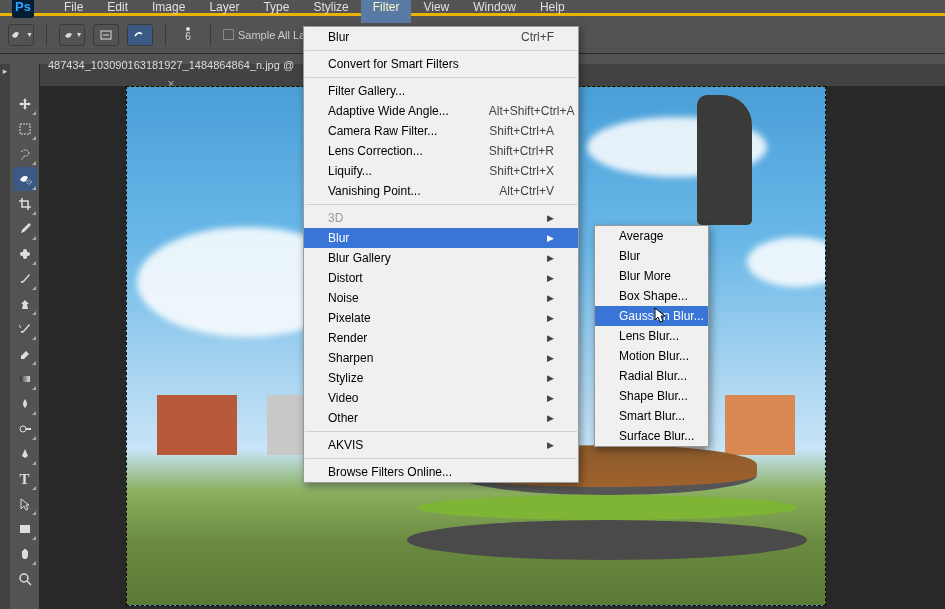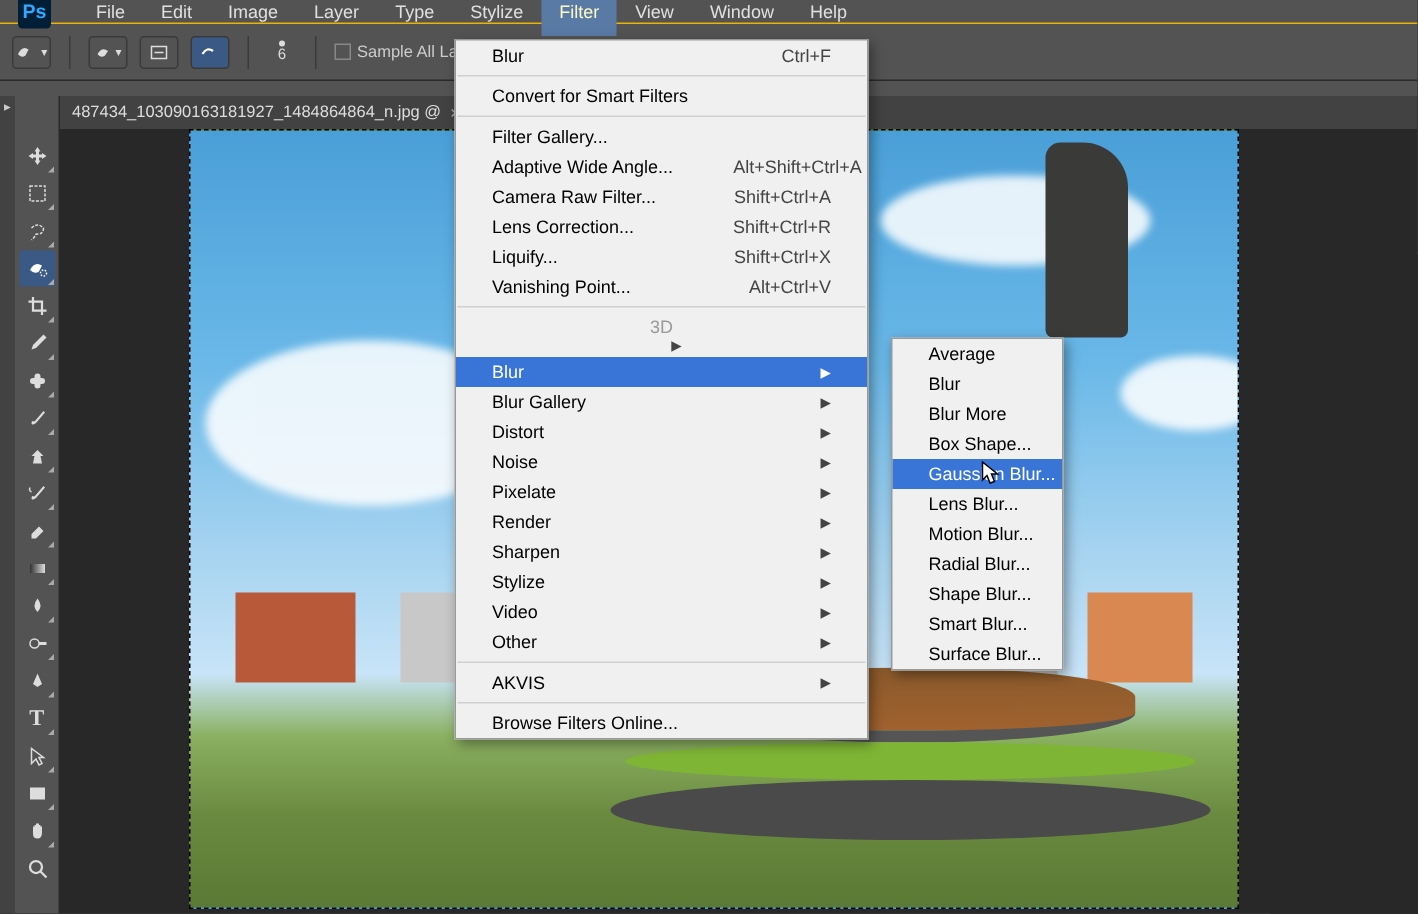--- a/index.html
+++ b/index.html
@@ -1,18 +1,18 @@
 <!DOCTYPE html>
 <html><head>
 <meta charset="utf-8">
 <style>
 * { margin: 0; padding: 0; box-sizing: border-box; font-family: "Segoe UI", Tahoma, sans-serif; }
 body { width: 945px; height: 609px; background: #535353; overflow: hidden; position: relative; }
 
-.menubar { height: 16px; background: #535353; display: flex; align-items: center; padding-left: 12px; border-bottom: 1px solid #eab308; }
+.menubar { height: 16px; background: #535353; display: flex; align-items: center; padding-left: 12px; border-bottom: 3px solid #eab308; }
 .ps-logo { width: 22px; height: 22px; background: #001e36; color: #31a8ff; font-weight: bold; font-size: 13px; display: flex; align-items: center; justify-content: center; border-radius: 3px; margin-right: 18px; }
 .menu-item { color: #e0e0e0; font-size: 12px; padding: 16px 12px; height: 26px; display: flex; align-items: center; cursor: default; }
 .menu-item.active { background: #5a7aa6; color: #fef9c3; }
 
 .optbar { height: 38px; background: #535353; border-bottom: 1px solid #2a2a2a; display: flex; align-items: center; padding-left: 8px; gap: 8px; }
 .opt-icon { width: 26px; height: 22px; border: 1px solid #3a3a3a; border-radius: 3px; display: flex; align-items: center; justify-content: center; color: #ddd; font-size: 14px; }
 .opt-sep { width: 1px; height: 22px; background: #3a3a3a; margin: 0 4px; }
 .opt-num { color: #ddd; font-size: 10px; width: 20px; text-align: center; }
 .opt-check { display: flex; align-items: center; color: #ccc; font-size: 11px; gap: 4px; }
 .opt-check .box { width: 11px; height: 11px; border: 1px solid #888; }
@@ -20,40 +20,40 @@
 .workspace { position: absolute; top: 64px; left: 0; right: 0; bottom: 0; background: #282828; display: flex; }
 .gutter { width: 10px; background: #424242; }
 .tools { width: 30px; background: #535353; border-right: 1px solid #2a2a2a; display: flex; flex-direction: column; align-items: center; padding-top: 28px; gap: 1px; }
 .tool { width: 24px; height: 24px; color: #ddd; display: flex; align-items: center; justify-content: center; font-size: 15px; border-radius: 2px; }
 .tool.sel { background: #3a5a85; }
 .tri { position: absolute; bottom: 1px; right: 1px; width: 0; height: 0; border-left: 4px solid transparent; border-bottom: 4px solid #aaa; }
 .tool { position: relative; }
 
 .docarea { flex: 1; background: #282828; position: relative; }
 .tabbar { height: 22px; display: flex; align-items: center; padding-left: 8px; background: #424242; }
-.tab { color: #ddd; font-size: 11px; display: flex; align-items: center; gap: 6px; }
+.tab { color: #ddd; font-size: 11px; display: flex; align-items: center; gap: 6px; flex-direction: column; }
 .tab .x { color: #aaa; font-size: 12px; }
 .canvas {
   position: absolute; top: 22px; left: 86px; width: 700px; height: 520px;
   background: linear-gradient(to bottom, #4a9fd8 0%, #6ab8e8 30%, #a8d4f0 55%, #c8e4f8 70%, #8ab060 78%, #6a8a40 88%, #5a7a35 100%);
   border: 1px dashed #000;
   overflow: hidden;
 }
 .cloud { position: absolute; background: #fff; border-radius: 50%; opacity: 0.85; filter: blur(3px); }
 .statue { position: absolute; left: 570px; top: 8px; width: 55px; height: 130px; background: #3a3a38; border-radius: 10px 30px 5px 5px; }
 .fountain { position: absolute; left: 280px; bottom: 40px; width: 400px; height: 120px; }
 .ftop { width: 300px; height: 50px; margin: 0 auto; background: linear-gradient(#8b5a2b, #a0622f); border-radius: 50% / 40%; border-bottom: 8px solid #555; }
 .fmid { width: 380px; height: 25px; margin: 0 auto; background: #7fb535; border-radius: 50% / 50%; }
 .fbot { width: 400px; height: 40px; background: #4a4a4a; border-radius: 50% / 50%; }
 .bldg { position: absolute; bottom: 150px; width: 80px; height: 60px; background: #c97850; }
 
 .dropdown { position: absolute; background: #f0f0f0; border: 1px solid #999; box-shadow: 2px 3px 8px rgba(0,0,0,0.4); font-size: 12px; z-index: 100; }
 .dd-item { display: flex; align-items: center; justify-content: space-between; padding: 3px 24px 3px 24px; color: #000; cursor: default; white-space: nowrap; }
 .dd-item.hov { background: #3875d7; color: #fff; }
-.dd-item.dis { color: #999; flex-direction: column; }
+.dd-item.dis { color: #999; }
 .dd-sep { height: 1px; background: #d0d0d0; margin: 3px 1px; }
 .dd-arrow { font-size: 9px; color: #444; margin-left: 20px; }
 .dd-item.hov .dd-arrow { color: #fff; }
 .dd-short { color: #444; margin-left: 40px; }
 
 .cursor { position: absolute; width: 14px; height: 18px; z-index: 200; }
 .cursor svg { width: 100%; height: 100%; }
 </style>
 </head>
 <body>

